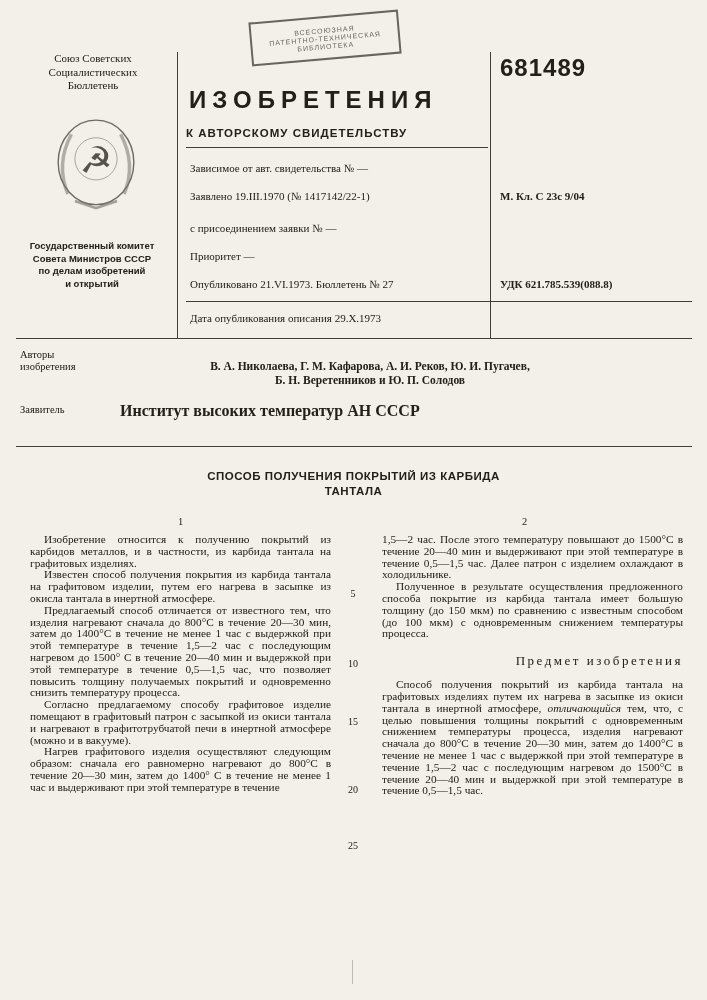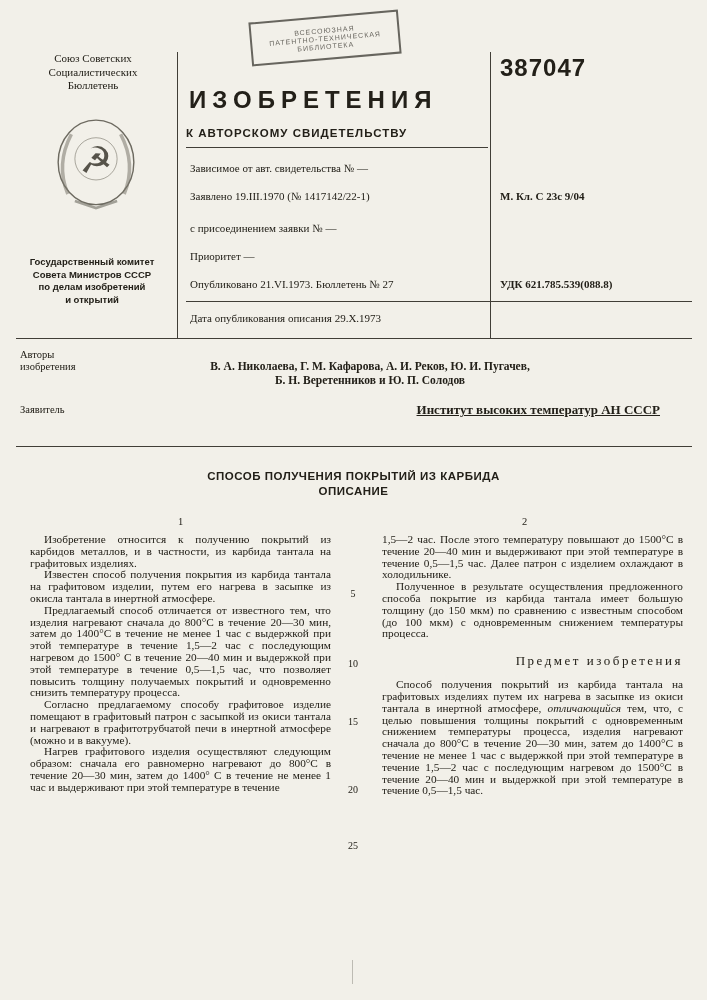--- a/index.html
+++ b/index.html
@@ -22,38 +22,38 @@
   }
   .stamp span {
     font-family:"Liberation Sans", sans-serif; font-size:7px; letter-spacing:1px;
     color:#45433c; white-space:nowrap;
   }
 
   
   .union { left:14px; top:52px; width:158px; text-align:center; font-size:11px; line-height:13.5px; }
   .emblem { left:52px; top:116px; width:88px; height:98px; }
   .committee {
-    left:8px; top:256px; width:168px; text-align:center;
+    left:8px; top:240px; width:168px; text-align:center;
     font-family:"Liberation Sans", sans-serif; font-weight:bold;
     font-size:9.5px; line-height:12.5px;
   }
 
   
   .t1 { left:189px; top:50px; font-family:"Liberation Sans", sans-serif; font-weight:bold; font-size:29px; letter-spacing:13px; white-space:nowrap; }
   .t2 { left:189px; top:86px; font-family:"Liberation Sans", sans-serif; font-weight:bold; font-size:24px; letter-spacing:6px; white-space:nowrap; }
   .docnum { left:500px; top:54px; font-family:"Liberation Sans", sans-serif; font-weight:bold; font-size:24px; letter-spacing:1px; }
   .subtitle { left:186px; top:127px; width:300px; text-align:left; font-family:"Liberation Sans", sans-serif; font-weight:bold; font-size:11.5px; letter-spacing:1px; }
 
   .field { left:190px; font-size:11px; white-space:nowrap; }
   .rfield { left:500px; font-size:11px; font-weight:bold; white-space:nowrap; }
 
   
   .small-label { left:20px; font-size:10.5px; }
   .names { left:80px; width:580px; text-align:center; font-weight:bold; font-size:11.5px; white-space:nowrap; }
-  .applicant-name { left:120px; width:540px; text-align:right; font-weight:bold; font-size:13px;text-decoration:underline; }
+  .applicant-name { left:120px; width:540px; text-align:left; font-weight:bold; font-size:16px; }
 
   
   .inv-title { left:0; width:707px; text-align:center; font-family:"Liberation Sans", sans-serif; font-weight:bold; font-size:11.5px; letter-spacing:.5px; }
 
   
   .colnum { top:516px; width:301px; text-align:center; font-size:10.5px; }
   .col { position:absolute; top:534px; width:301px; }
   .col1 { left:30px; }
   .col2 { left:374px;margin-left:8px; }
   .para { margin:0; text-indent:14px; text-align:justify; font-size:11.3px; line-height:11.8px; }
@@ -99,42 +99,42 @@
   </div>
 
   <div class="vrule" style="left:177px; top:52px; height:286px;"></div>
   <div class="vrule" style="left:490px; top:52px; height:286px;"></div>
   <div class="rule" style="left:186px; top:147px; width:302px;"></div>
   <div class="rule" style="left:186px; top:301px; width:506px;"></div>
   <div class="rule" style="left:16px; top:338px; width:676px;"></div>
   <div class="rule" style="left:16px; top:446px; width:676px;"></div>
 
   <div class="abs t2">ИЗОБРЕТЕНИЯ</div>
-  <div class="abs docnum">387047</div>
+  <div class="abs docnum">681489</div>
   <div class="abs subtitle">К АВТОРСКОМУ СВИДЕТЕЛЬСТВУ</div>
 
   <div class="abs field" style="top:162px;">Зависимое от авт. свидетельства № —</div>
   <div class="abs field" style="top:190px;">Заявлено 19.III.1970 (№ 1417142/22-1)</div>
   <div class="abs field" style="top:222px;">с присоединением заявки № —</div>
   <div class="abs field" style="top:250px;">Приоритет —</div>
   <div class="abs field" style="top:278px;">Опубликовано 21.VI.1973. Бюллетень № 27</div>
   <div class="abs field" style="top:312px;">Дата опубликования описания 29.X.1973</div>
   <div class="abs rfield" style="top:190px;">М. Кл. С 23с 9/04</div>
   <div class="abs rfield" style="top:278px;">УДК 621.785.539(088.8)</div>
 
   <div class="abs small-label" style="top:349px;">Авторы</div>
   <div class="abs small-label" style="top:361px;">изобретения</div>
   <div class="abs names" style="top:360px;">В. А. Николаева, Г. М. Кафарова, А. И. Реков, Ю. И. Пугачев,</div>
   <div class="abs names" style="top:374px;">Б. Н. Веретенников и Ю. П. Солодов</div>
 
   <div class="abs small-label" style="top:404px;">Заявитель</div>
   <div class="abs applicant-name" style="top:402px;">Институт высоких температур АН СССР</div>
 
   <div class="abs inv-title" style="top:470px;">СПОСОБ ПОЛУЧЕНИЯ ПОКРЫТИЙ ИЗ КАРБИДА</div>
-  <div class="abs inv-title" style="top:485px;">ОПИСАНИЕ</div>
+  <div class="abs inv-title" style="top:485px;">ТАНТАЛА</div>
 
   <div class="abs colnum" style="left:30px;">1</div>
   <div class="abs colnum" style="left:374px;">2</div>
 
   <div class="col col1">
       <p class="para">Изобретение относится к получению покрытий из карбидов металлов, и в частности, из карбида тантала на графитовых изделиях.</p>
       <p class="para">Известен способ получения покрытия из карбида тантала на графитовом изделии, путем его нагрева в засыпке из окисла тантала в инертной атмосфере.</p>
       <p class="para">Предлагаемый способ отличается от известного тем, что изделия нагревают сначала до 800°С в течение 20—30 мин, затем до 1400°С в течение не менее 1 час с выдержкой при этой температуре в течение 1,5—2 час с последующим нагревом до 1500° С в течение 20—40 мин и выдержкой при этой температуре в течение 0,5—1,5 час, что позволяет повысить толщину получаемых покрытий и одновременно снизить температуру процесса.</p>
       <p class="para">Согласно предлагаемому способу графитовое изделие помещают в графитовый патрон с засыпкой из окиси тантала и нагревают в графитотрубчатой печи в инертной атмосфере (можно и в вакууме).</p>
       <p class="para">Нагрев графитового изделия осуществляют следующим образом: сначала его равномерно нагревают до 800°С в течение 20—30 мин, затем до 1400° С в течение не менее 1 час и выдерживают при этой температуре в течение</p>

